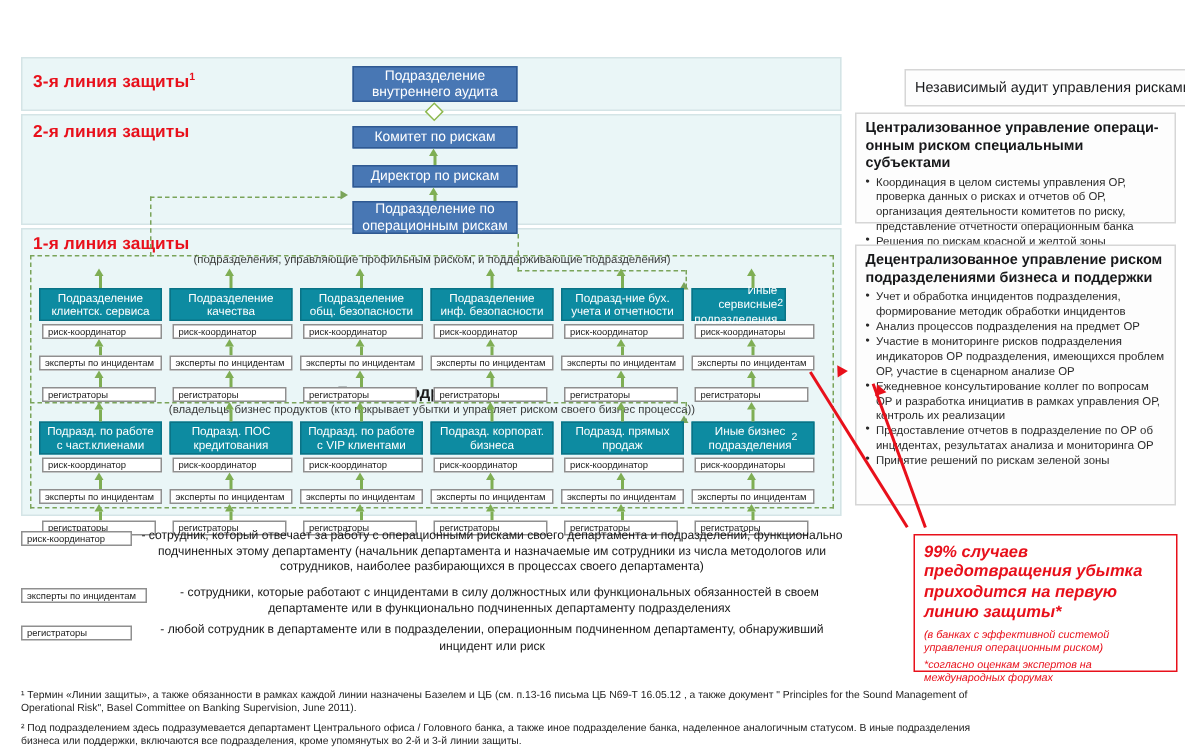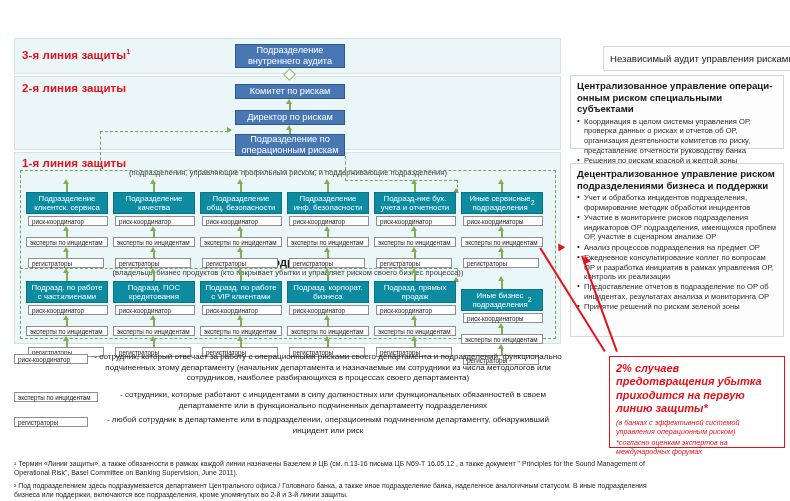--- a/index.html
+++ b/index.html
@@ -234,32 +234,32 @@
   <div class="v-dash" style="left:457px; top:268px; height:14px;"></div>
 
   <div class="panel" style="left:603px; top:46px; width:214px; height:25px; display:flex; align-items:center;">
     <div class="panel-plain">Независимый аудит управления рисками</div>
   </div>
 
   <div class="panel" style="left:570px; top:75px; width:214px; height:74px;">
     <div class="panel-title" style="white-space:pre-line;">Централизованное управление операци-
 онным риском специальными субъектами</div>
     <ul>
-      <li>Координация в целом системы управления ОР, проверка данных о рисках и отчетов об ОР, организация деятельности комитетов по риску, представление отчетности руководству банка</li>
+      <li>Координация в целом системы управления ОР, проверка данных о рисках и отчетов об ОР, организация деятельности комитетов по риску, представление отчетности операционным банка</li>
       <li>Решения по рискам красной и желтой зоны</li>
     </ul>
   </div>
 
   <div class="panel" style="left:570px; top:163px; width:214px; height:174px;">
     <div class="panel-title" style="white-space:pre-line;">Децентрализованное управление риском
 подразделениями бизнеса и поддержки</div>
     <ul>
       <li>Учет и обработка инцидентов подразделения, формирование методик обработки инцидентов</li>
+      <li>Анализ процессов подразделения на предмет ОР</li>
       <li>Участие в мониторинге рисков подразделения индикаторов ОР подразделения, имеющихся проблем ОР, участие в сценарном анализе ОР</li>
-      <li>Анализ процессов подразделения на предмет ОР</li>
       <li>Ежедневное консультирование коллег по вопросам ОР и разработка инициатив в рамках управления ОР, контроль их реализации</li>
       <li>Предоставление отчетов в подразделение по ОР об инцидентах, результатах анализа и мониторинга ОР</li>
       <li>Принятие решений по рискам зеленой зоны</li>
     </ul>
   </div>
 
   <div class="abs" style="left:20px; top:168px; width:536px; text-align:center;">
     <div class="t2" style="font-size:7.6px; color:#3a3a3a;">(подразделения, управляющие профильным риском, и поддерживающие подразделения)</div>
   </div>
 
@@ -313,21 +313,21 @@
         <div class="unit-head" style="width: 82px; height: 22px; white-space: pre-line;">Подразд-ние бух.
 учета и отчетности</div>
         <div class="rolebox" style="left: 2px; top: 24px; width: 80px; height: 10px;">риск-координатор</div>
         <div class="v-arrow" style="left: 40px; top: 39px; height: 6px;"></div>
         <div class="rolebox" style="left: 0px; top: 45px; width: 82px; height: 10px;">эксперты по инцидентам</div>
         <div class="v-arrow" style="left: 40px; top: 60px; height: 6px;"></div>
         <div class="rolebox" style="left: 2px; top: 66px; width: 76px; height: 10px;">регистраторы</div>
         <div class="v-arrow" style="left: 40px; top: -8px; height: 8px;"></div>
       </div>
       <div class="unit" style="left: 461px; top: 192px; width: 82px;">
-        <div class="unit-head stack" style="width: 82px; height: 22px; white-space: pre-line;">Иные сервисные
+        <div class="unit-head stack" style="width: 63px; height: 22px; white-space: pre-line; text-align: right;">Иные сервисные
 подразделения<span class="sup">2</span></div>
         <div class="rolebox" style="left: 2px; top: 24px; width: 80px; height: 10px;">риск-координаторы</div>
         <div class="v-arrow" style="left: 40px; top: 39px; height: 6px;"></div>
         <div class="rolebox" style="left: 0px; top: 45px; width: 82px; height: 10px;">эксперты по инцидентам</div>
         <div class="v-arrow" style="left: 40px; top: 60px; height: 6px;"></div>
         <div class="rolebox" style="left: 2px; top: 66px; width: 76px; height: 10px;">регистраторы</div>
         <div class="v-arrow" style="left: 40px; top: -8px; height: 8px;"></div>
       </div>
       <div class="unit" style="left: 26px; top: 281px; width: 82px;">
         <div class="unit-head" style="width: 82px; height: 22px; white-space: pre-line;">Подразд. по работе
@@ -372,21 +372,21 @@
       <div class="unit" style="left: 374px; top: 281px; width: 82px;">
         <div class="unit-head" style="width: 82px; height: 22px; white-space: pre-line;">Подразд. прямых
 продаж</div>
         <div class="rolebox" style="left: 2px; top: 24px; width: 80px; height: 10px;">риск-координатор</div>
         <div class="v-arrow" style="left: 40px; top: 39px; height: 6px;"></div>
         <div class="rolebox" style="left: 0px; top: 45px; width: 82px; height: 10px;">эксперты по инцидентам</div>
         <div class="v-arrow" style="left: 40px; top: 60px; height: 6px;"></div>
         <div class="rolebox" style="left: 2px; top: 66px; width: 76px; height: 10px;">регистраторы</div>
         <div class="v-arrow" style="left: 40px; top: -8px; height: 8px;"></div>
       </div>
-      <div class="unit" style="left: 461px; top: 289px; width: 82px;">
+      <div class="unit" style="left: 461px; top: 281px; width: 82px;">
         <div class="unit-head stack" style="width: 82px; height: 22px; white-space: pre-line;">Иные бизнес
 подразделения<span class="sup">2</span></div>
         <div class="rolebox" style="left: 2px; top: 24px; width: 80px; height: 10px;">риск-координаторы</div>
         <div class="v-arrow" style="left: 40px; top: 39px; height: 6px;"></div>
         <div class="rolebox" style="left: 0px; top: 45px; width: 82px; height: 10px;">эксперты по инцидентам</div>
         <div class="v-arrow" style="left: 40px; top: 60px; height: 6px;"></div>
         <div class="rolebox" style="left: 2px; top: 66px; width: 76px; height: 10px;">регистраторы</div>
         <div class="v-arrow" style="left: 40px; top: -8px; height: 8px;"></div>
       </div>
     </div>
@@ -394,21 +394,21 @@
   <div class="gl-chip" style="left:14px; top:354px; width:74px;">риск-координатор</div>
   <div class="gl-text" style="left:93px; top:352px; width:470px;">- сотрудник, который отвечает за работу с операционными рисками своего департамента и подразделений, функционально подчиненных этому департаменту (начальник департамента и назначаемые им сотрудники из числа методологов или сотрудников, наиболее разбирающихся в процессах своего департамента)</div>
 
   <div class="gl-chip" style="left:14px; top:392px; width:84px;">эксперты по инцидентам</div>
   <div class="gl-text" style="left:103px; top:390px; width:460px;">- сотрудники, которые работают с инцидентами в силу должностных или функциональных обязанностей в своем департаменте или в функционально подчиненных департаменту подразделениях</div>
 
   <div class="gl-chip" style="left:14px; top:417px; width:74px;">регистраторы</div>
   <div class="gl-text" style="left:93px; top:415px; width:470px;">- любой сотрудник в департаменте или в подразделении, операционным подчиненном департаменту, обнаруживший инцидент или риск</div>
 
   <div class="callout" style="left:609px; top:356px; width:176px; height:92px;">
-    <div class="c-main">2% случаев предотвращения убытка приходится на первую линию защиты*</div>
+    <div class="c-main">99% случаев предотвращения убытка приходится на первую линию защиты*</div>
     <div class="c-sub">(в банках с эффективной системой управления операционным риском)</div>
     <div class="c-sub">*согласно оценкам экспертов на международных форумах</div>
   </div>
 
   <div class="redline" style="left:604px; top:352px; width:122px; transform:rotate(-122deg);"></div>
   <div class="redhead" style="left:556px; top:243px; transform:rotate(-32deg);"></div>
 
   <div class="redline" style="left:616px; top:352px; width:102px; transform:rotate(-110deg);"></div>
   <div class="redhead" style="left:582px; top:256px; transform:rotate(-20deg);"></div>
 

